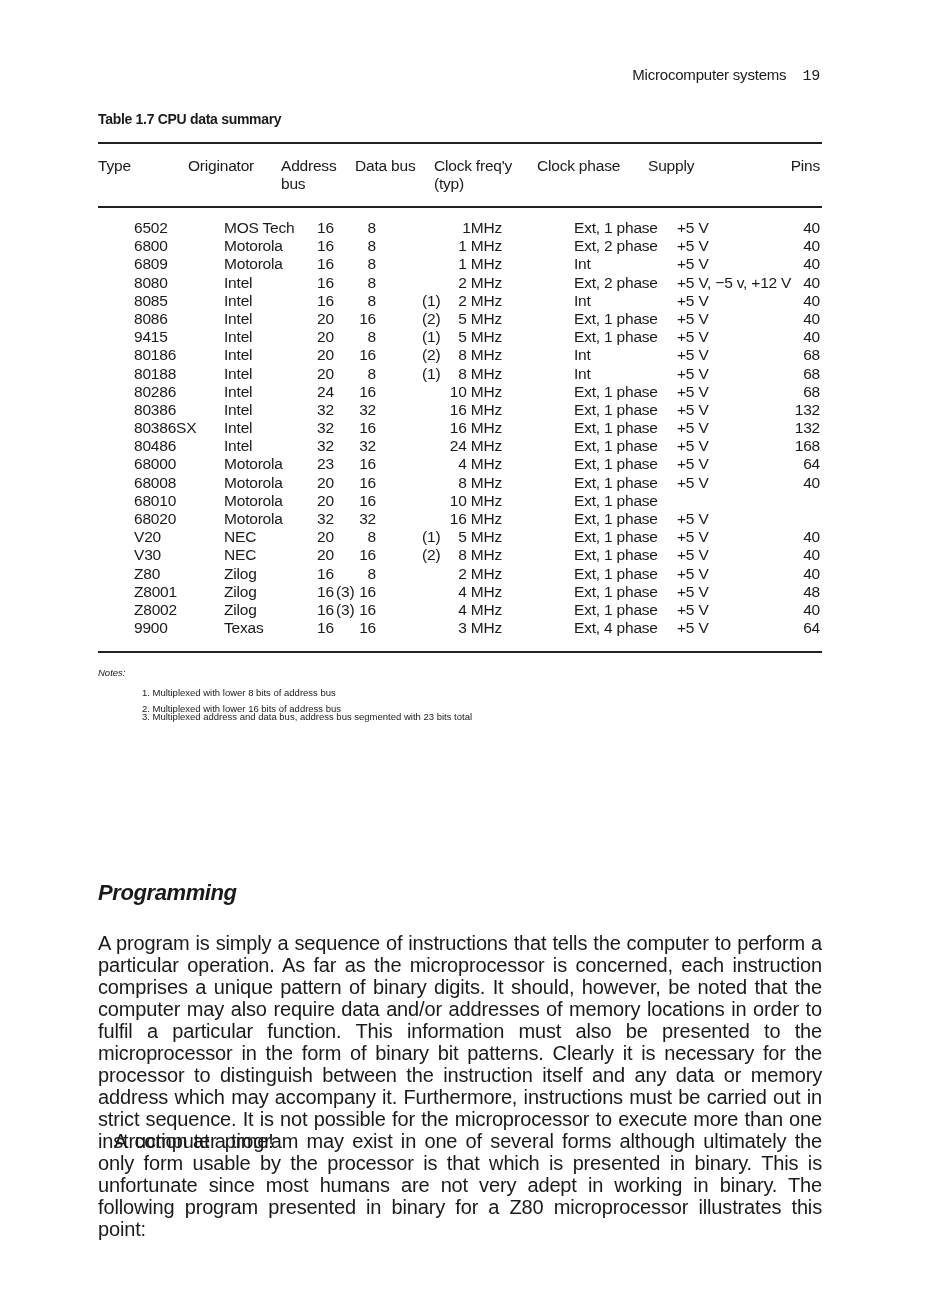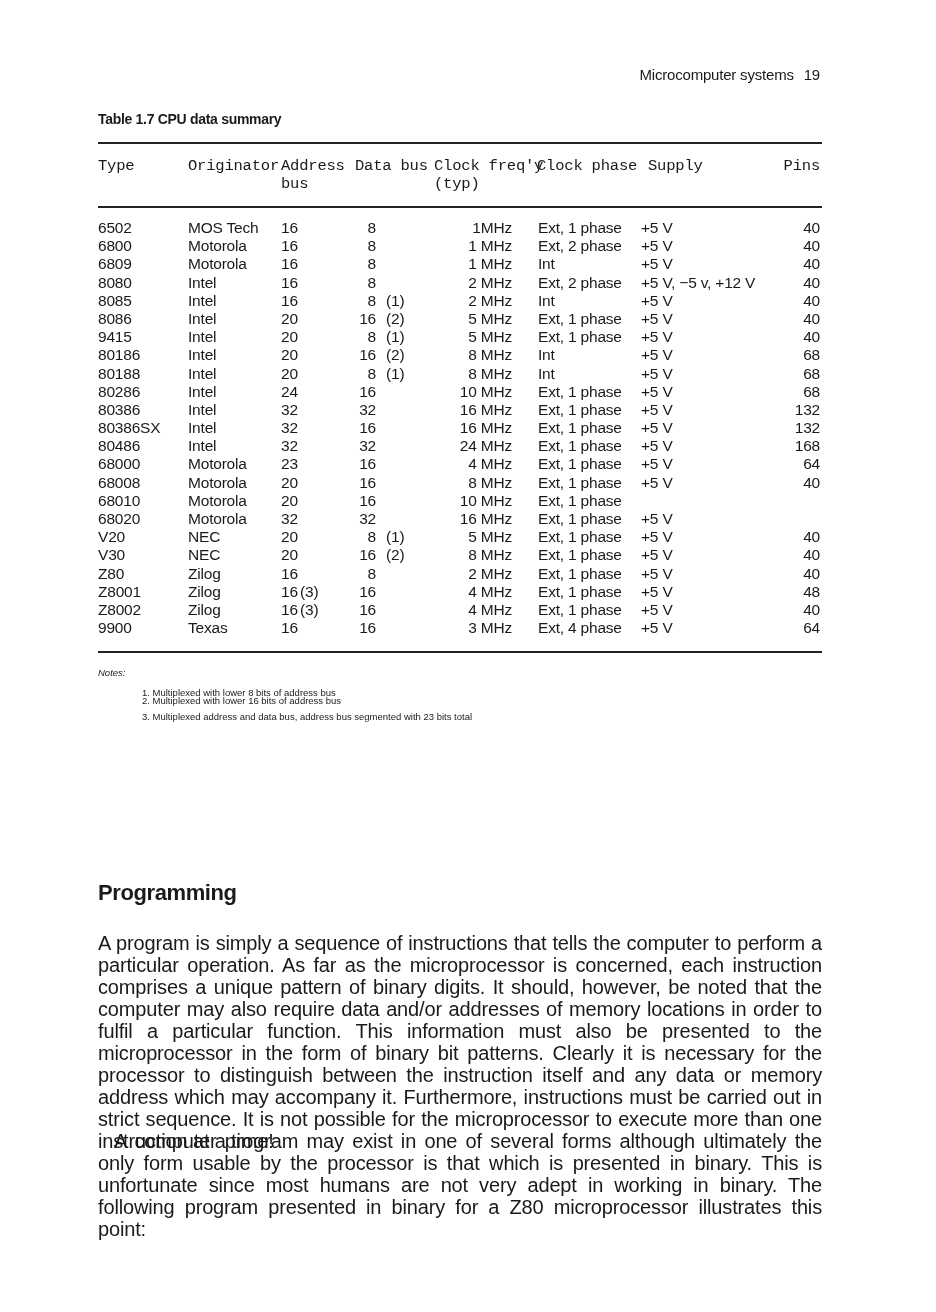--- a/index.html
+++ b/index.html
@@ -17,21 +17,22 @@
     }
     .running-head {
       position: absolute;
       top: 66px;
       right: 116px;
       font-size: 15px;
       letter-spacing: -0.2px;
     }
     .running-head .page-num {
       display: inline-block;
-      margin-left: 6px;
+      margin-left: 12px;
+      font-family: Liberation Mono, monospace;
     }
     .table-caption {
       position: absolute;
       top: 111px;
       left: 98px;
       font-size: 14px;
       font-weight: bold;
       letter-spacing: -0.3px;
     }
     .rule {
@@ -44,46 +45,46 @@
     .rule.r1 { top: 142px; }
     .rule.r2 { top: 206px; }
     .rule.r3 { top: 651px; }
 
     .hdr {
       position: absolute;
       top: 157px;
       font-size: 15.5px;
       line-height: 18px;
       letter-spacing: -0.2px;
-      font-family: Liberation Mono, monospace;
     }
     .cell {
       position: absolute;
       font-size: 15.5px;
       line-height: 18.2px;
       letter-spacing: -0.2px;
       white-space: nowrap;
     }
     .tbody {
       position: absolute;
       top: 219px;
       left: 0;
       width: 936px;
     }
     .row {
       position: relative;
       height: 18.2px;
+      margin-left: 36px;
     }
     .c-type { left: 98px; }
     .c-orig { left: 188px; }
     .c-addr { left: 281px; }
     .c-addrnote { left: 300px; }
     .c-data { right: 560px; text-align: right; }
     .c-datanote { left: 386px; }
-    .c-clock { right: 424px; text-align: left; }
+    .c-clock { right: 434px; text-align: left; }
     .c-phase { left: 538px; }
     .c-supply { left: 641px; }
     .c-pins { right: 116px; text-align: right; }
 
     .notes {
       position: absolute;
       top: 667px;
       left: 98px;
       font-size: 9.5px;
       line-height: 12px;
@@ -101,20 +102,21 @@
       margin-top: 20px;
     }
 
     .section-heading {
       position: absolute;
       top: 880px;
       left: 98px;
       font-size: 22px;
       font-weight: bold;
       letter-spacing: -0.4px;
+      font-style: italic;
     }
     .para {
       position: absolute;
       left: 98px;
       width: 724px;
       font-size: 20px;
       line-height: 22px;
       text-align: justify;
       letter-spacing: -0.15px;
     }
@@ -429,20 +431,20 @@
       <span class="cell c-supply">+5 V</span>
       <span class="cell c-pins">64</span>
     </div>
   </div>
 
 <div class="rule r3"></div>
 
 <div class="notes">
   <span class="label">Notes:</span>
   <div class="item" style="top:0px">1.  Multiplexed with lower 8 bits of address bus</div>
-  <div class="item" style="top:8px">2.  Multiplexed with lower 16 bits of address bus</div>
+  <div class="item" style="top:16px">2.  Multiplexed with lower 16 bits of address bus</div>
   <div class="item" style="top:24px">3.  Multiplexed address and data bus, address bus segmented with 23 bits total</div>
 </div>
 
 <div class="section-heading">Programming</div>
 
 <p class="para p1" style="margin:0">A program is simply a sequence of instructions that tells the computer to perform a particular operation. As far as the microprocessor is concerned, each instruction comprises a unique pattern of binary digits. It should, however, be noted that the computer may also require data and/or addresses of memory locations in order to fulfil a particular function. This information must also be presented to the microprocessor in the form of binary bit patterns. Clearly it is necessary for the processor to distinguish between the instruction itself and any data or memory address which may accompany it. Furthermore, instructions must be carried out in strict sequence. It is not possible for the microprocessor to execute more than one instruction at a time!</p>
 <p class="para p2" style="margin:0">A computer program may exist in one of several forms although ultimately the only form usable by the processor is that which is presented in binary. This is unfortunate since most humans are not very adept in working in binary. The following program presented in binary for a Z80 microprocessor illustrates this point:</p>
 
 </body></html>

